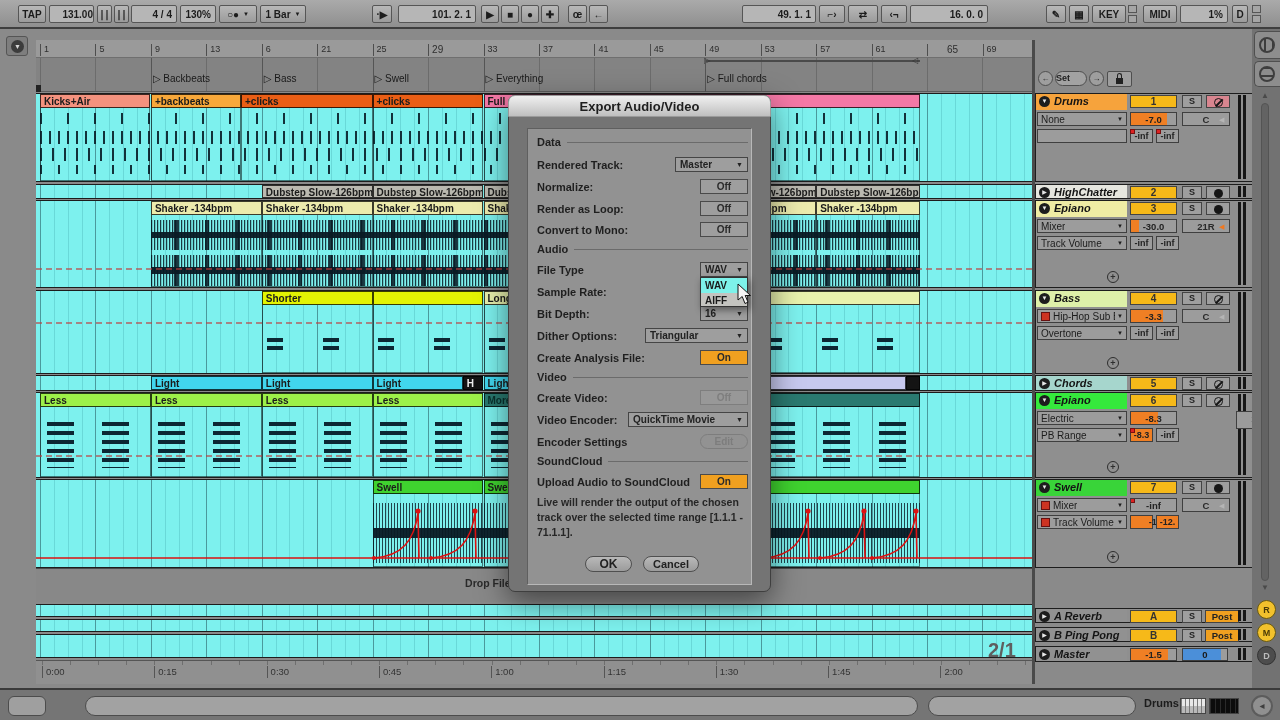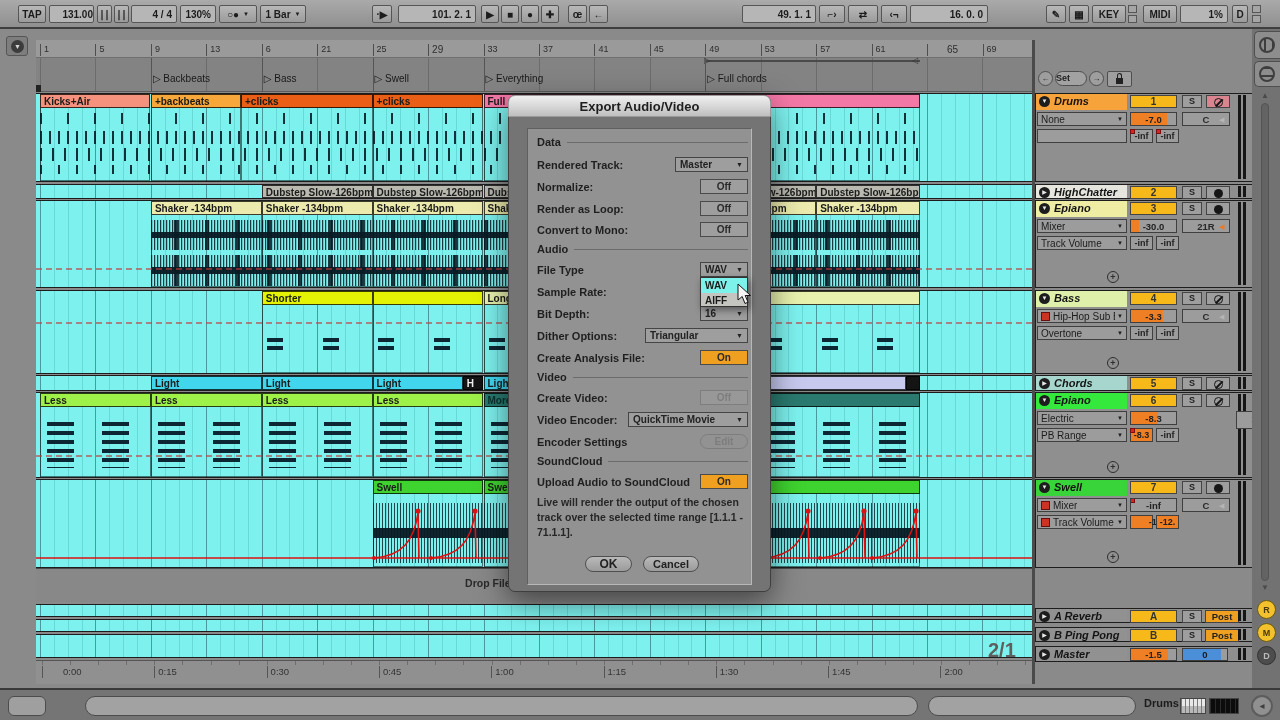--- a/index.html
+++ b/index.html
@@ -211,21 +211,21 @@
     <path d="M836,79 C864,77 876,62 880,34 L881,79" stroke="#dd1111" stroke-width="1.6" fill="none"></path>
     <circle cx="880" cy="32" r="2.6" fill="#dd1111"></circle>
     <circle cx="836" cy="79" r="2" fill="#dd1111"></circle>
   </svg>
 <div class="abs" style="left: 36px; top: 568px; width: 996px; height: 34px; background: rgb(136, 136, 136); border-top: 1px solid rgb(74, 74, 74); z-index: 0;"></div>
 <div class="abs" style="left: 36px; top: 604px; width: 996px; height: 13px; background-color: rgb(125, 241, 238); background-image: repeating-linear-gradient(90deg, rgba(10, 20, 30, 0.32) 0px, rgba(10, 20, 30, 0.32) 1px, transparent 1px, transparent 55.44px), repeating-linear-gradient(90deg, rgba(0, 90, 100, 0.16) 0px, rgba(0, 90, 100, 0.16) 1px, transparent 1px, transparent 13.86px); background-position: 4px 0px, 4px 0px; border-top: 1px solid rgb(29, 29, 29); border-bottom: 1px solid rgb(29, 29, 29); z-index: 0;"></div>
 <div class="abs" style="left: 36px; top: 619px; width: 996px; height: 13px; background-color: rgb(125, 241, 238); background-image: repeating-linear-gradient(90deg, rgba(10, 20, 30, 0.32) 0px, rgba(10, 20, 30, 0.32) 1px, transparent 1px, transparent 55.44px), repeating-linear-gradient(90deg, rgba(0, 90, 100, 0.16) 0px, rgba(0, 90, 100, 0.16) 1px, transparent 1px, transparent 13.86px); background-position: 4px 0px, 4px 0px; border-top: 1px solid rgb(29, 29, 29); border-bottom: 1px solid rgb(29, 29, 29); z-index: 0;"></div>
 <div class="abs" style="left: 36px; top: 634px; width: 996px; height: 24px; background-color: rgb(125, 241, 238); background-image: repeating-linear-gradient(90deg, rgba(10, 20, 30, 0.32) 0px, rgba(10, 20, 30, 0.32) 1px, transparent 1px, transparent 55.44px), repeating-linear-gradient(90deg, rgba(0, 90, 100, 0.16) 0px, rgba(0, 90, 100, 0.16) 1px, transparent 1px, transparent 13.86px); background-position: 4px 0px, 4px 0px; border-top: 1px solid rgb(29, 29, 29); border-bottom: 1px solid rgb(29, 29, 29); z-index: 0;"></div>
 <div class="abs" style="left: 36px; top: 660px; width: 996px; height: 24px; background: rgb(144, 144, 144); border-top: 1px solid rgb(85, 85, 85); z-index: 1;">
     <div class="abs" style="left: 0px; top: 0px; width: 996px; height: 4px; background: repeating-linear-gradient(90deg, rgb(110, 110, 110) 0px, rgb(110, 110, 110) 1px, transparent 1px, transparent 28.1px) 6px 0px;"></div>
-    <div class="abs" style="left: 6px; top: 5px; width: 50px; height: 12px; border-left: 1px solid rgb(85, 85, 85); padding-left: 20px; font-size: 9.5px; color: rgb(51, 51, 51);">0:00</div>
+    <div class="abs" style="left: 6px; top: 5px; width: 50px; height: 12px; border-left: 1px solid rgb(85, 85, 85); padding-left: 3px; font-size: 9.5px; color: rgb(51, 51, 51);">0:00</div>
     <div class="abs" style="left: 118.3px; top: 5px; width: 50px; height: 12px; border-left: 1px solid rgb(85, 85, 85); padding-left: 3px; font-size: 9.5px; color: rgb(51, 51, 51);">0:15</div>
     <div class="abs" style="left: 230.6px; top: 5px; width: 50px; height: 12px; border-left: 1px solid rgb(85, 85, 85); padding-left: 3px; font-size: 9.5px; color: rgb(51, 51, 51);">0:30</div>
     <div class="abs" style="left: 342.9px; top: 5px; width: 50px; height: 12px; border-left: 1px solid rgb(85, 85, 85); padding-left: 3px; font-size: 9.5px; color: rgb(51, 51, 51);">0:45</div>
     <div class="abs" style="left: 455.2px; top: 5px; width: 50px; height: 12px; border-left: 1px solid rgb(85, 85, 85); padding-left: 3px; font-size: 9.5px; color: rgb(51, 51, 51);">1:00</div>
     <div class="abs" style="left: 567.5px; top: 5px; width: 50px; height: 12px; border-left: 1px solid rgb(85, 85, 85); padding-left: 3px; font-size: 9.5px; color: rgb(51, 51, 51);">1:15</div>
     <div class="abs" style="left: 679.8px; top: 5px; width: 50px; height: 12px; border-left: 1px solid rgb(85, 85, 85); padding-left: 3px; font-size: 9.5px; color: rgb(51, 51, 51);">1:30</div>
     <div class="abs" style="left: 792.1px; top: 5px; width: 50px; height: 12px; border-left: 1px solid rgb(85, 85, 85); padding-left: 3px; font-size: 9.5px; color: rgb(51, 51, 51);">1:45</div>
     <div class="abs" style="left: 904.4px; top: 5px; width: 50px; height: 12px; border-left: 1px solid rgb(85, 85, 85); padding-left: 3px; font-size: 9.5px; color: rgb(51, 51, 51);">2:00</div>
   </div>
 <div class="abs" style="left: 1032px; top: 40px; width: 3px; height: 644px; background: rgb(74, 74, 74); z-index: 4;"></div>

